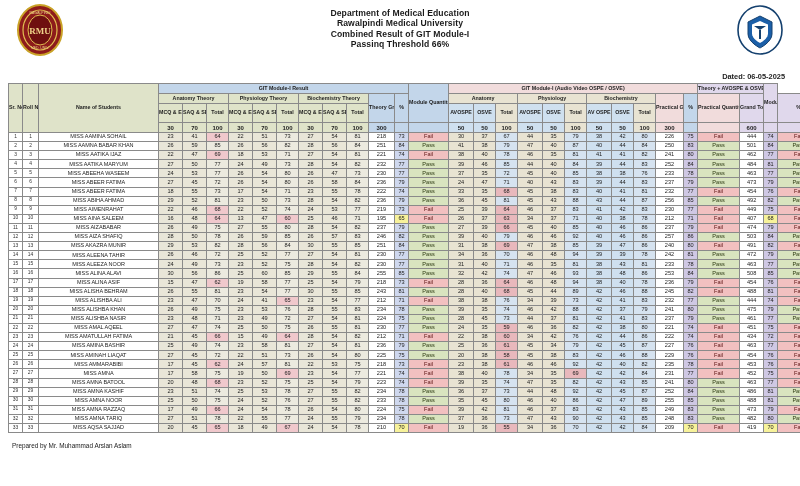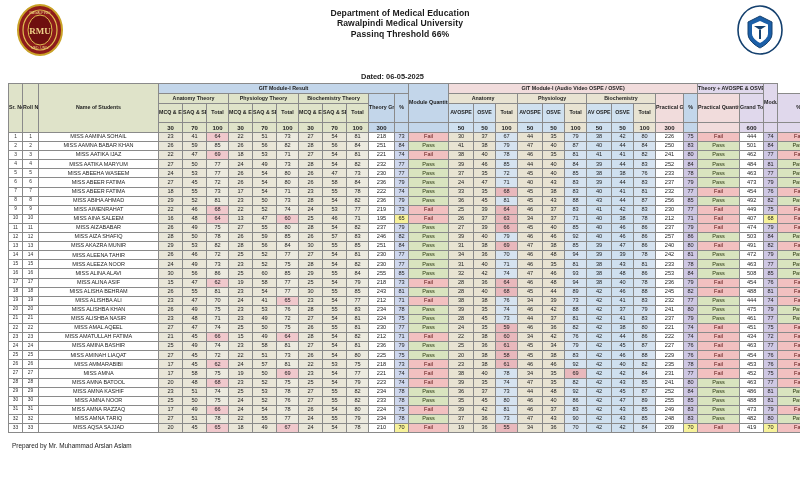--- a/index.html
+++ b/index.html
@@ -33,21 +33,21 @@
   }
   .logo-left, .logo-right {
     position: absolute;
     top: 4px;
     width: 52px; height: 52px;
   }
   .logo-left { left: 14px; }
   .logo-right { right: 14px; }
 
   .dateline {
-    text-align: center;
+    text-align: right;
     font-size: 7.4px;
     color: #222;
     padding-right: 15px;
     margin-bottom: 2px;
     font-weight: 600;
   }
 
   
   .table-wrap { padding: 0 8px; }
   table.result {
@@ -135,20 +135,21 @@
         <ellipse cx="26" cy="26" rx="12" ry="15" fill="#6e1010" stroke="#e2c050" stroke-width="1"></ellipse>
         <text x="26" y="30" font-size="9" fill="#f0d48a" text-anchor="middle" font-family="Liberation Serif, serif" font-weight="bold">RMU</text>
         <text x="26" y="10" font-size="3.4" fill="#f0d48a" text-anchor="middle" font-family="Liberation Sans, sans-serif">RAWALPINDI</text>
         <text x="26" y="45" font-size="3.4" fill="#f0d48a" text-anchor="middle" font-family="Liberation Sans, sans-serif">MED. UNIV.</text>
       </svg>
     </div>
 
     <div class="titles">
       <div>Department of Medical Education</div>
       <div>Rawalpindi Medical University</div>
+      <div>Combined Result of GIT Module-I</div>
       <div>Passinq Threshold 66%</div>
     </div>
 
     <div class="logo-right">
       <svg viewBox="0 0 52 52" width="52" height="52">
         <ellipse cx="26" cy="26" rx="22" ry="24" fill="#ffffff" stroke="#14406e" stroke-width="1.6"></ellipse>
         <path d="M26 12 L38 18 V30 C38 38 26 44 26 44 C26 44 14 38 14 30 V18 Z" fill="#1b5fa8" stroke="#14406e" stroke-width="1"></path>
         <path d="M26 17 L34 20.5 V29.5 C34 35 26 39 26 39 C26 39 18 35 18 29.5 V20.5 Z" fill="#ffffff"></path>
         <path d="M20 22 h12 l-6 4 z" fill="#14406e"></path>
         <rect x="25" y="26" width="2" height="9" fill="#14406e"></rect>

